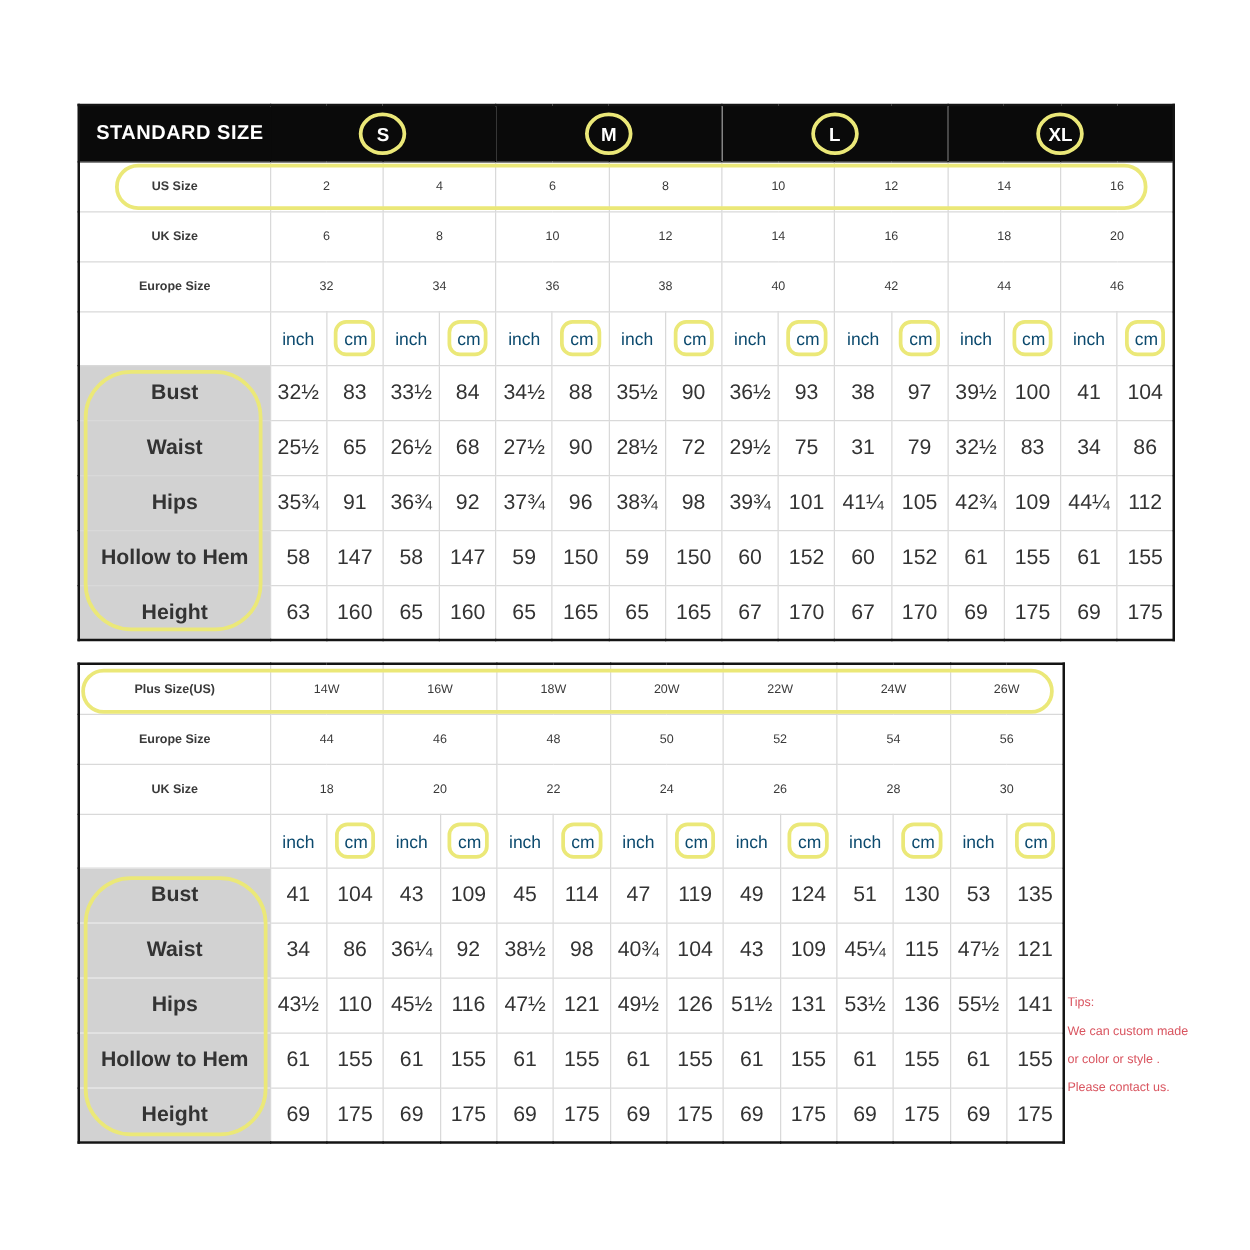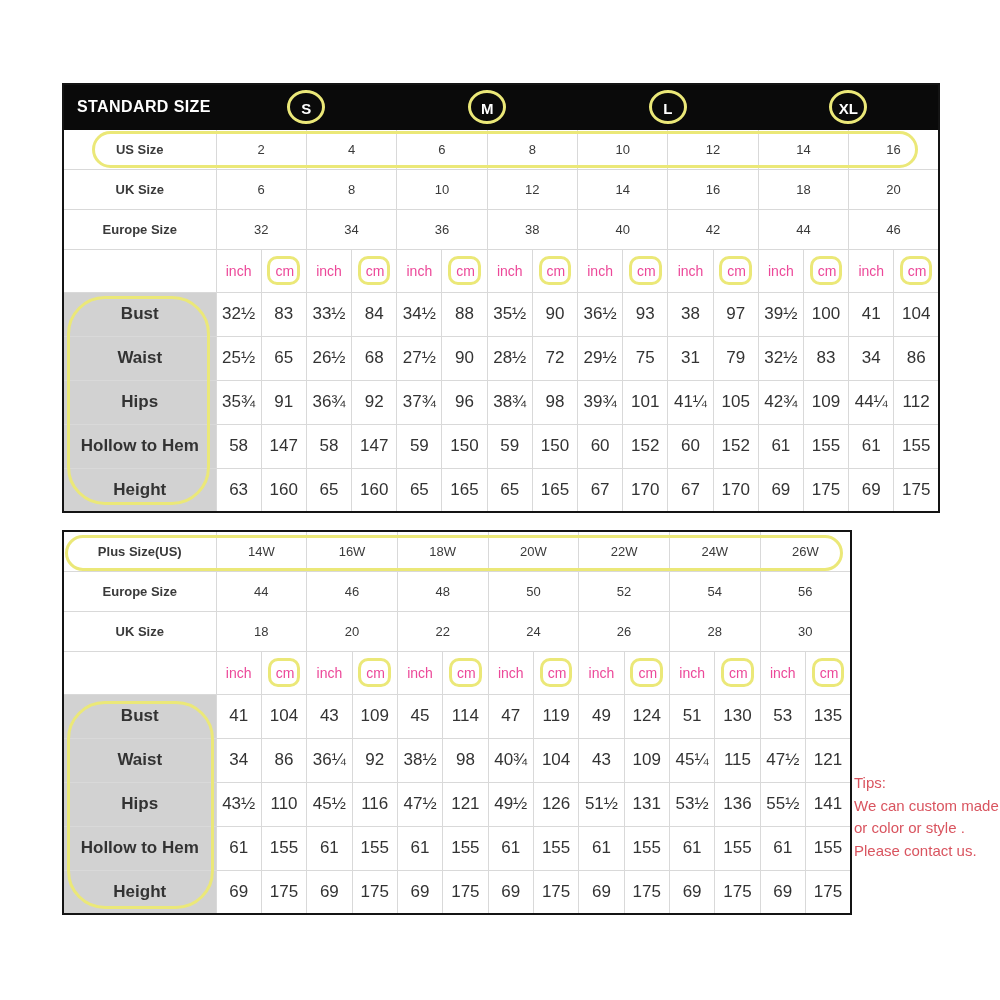--- a/index.html
+++ b/index.html
@@ -23,26 +23,26 @@
     text-align: left; padding-left: 13px; letter-spacing: 0.4px;
   }
   .circle {
     display: inline-block; min-width: 38px; height: 34px; line-height: 32px;
     padding: 0 5px; border: 3px solid var(--yl); border-radius: 50%;
     color: #fff; font-weight: bold; font-size: 15px;
   }
 
   
   tr.size-row { height: 40px; }
-  tr.size-row td { font-size: 13px; color: #3a3a3a; }
+  tr.size-row td { font-size: 10px; color: #3a3a3a; }
   td.lbl { font-weight: bold; font-size: 15px; color: #1c1c1c; }
 
   
   tr.unit-row { height: 43px; }
-  tr.unit-row td { font-size: 14px; color: #ec4899; }
+  tr.unit-row td { font-size: 14px; color: #0c4a6e; }
   .cmbox {
     display: inline-block; border: 3px solid var(--yl); border-radius: 10px;
     padding: 4px 3px 3px 5px; min-width: 23px;
   }
 
   
   tr.measure-row { height: 44px; }
   tr.measure-row td { font-size: 17px; color: #333; }
   td.mlbl { background: #d2d2d2; font-size: 15px; font-weight: bold; color: #1c1c1c; }
 
@@ -52,22 +52,22 @@
     position: absolute; border: 3px solid var(--yl);
     pointer-events: none; background: transparent;
   }
   .ov-us-size   { left: 92px;  top: 131px; width: 826px; height: 37px; border-radius: 19px; }
   .ov-std-lbls  { left: 67px;  top: 296px; width: 143px; height: 209px; border-radius: 38px; }
   .ov-plus-size { left: 65px;  top: 535px; width: 778px; height: 36px; border-radius: 18px; }
   .ov-plus-lbls { left: 67px;  top: 701px; width: 147px; height: 208px; border-radius: 38px; }
 
   
   .tips {
-    position: absolute; left: 854px; top: 772px; width: 146px;
-    color: #d9545f; font-size: 15px; line-height: 22.5px;
+    position: absolute; left: 854px; top: 792px; width: 146px;
+    color: #d9545f; font-size: 10px; line-height: 22.5px;
   }
 </style>
 </head>
 <body>
 
 <div class="page">
 
   <table class="tbl tbl-standard">
       <colgroup>
         <col style="width: 153px;">

